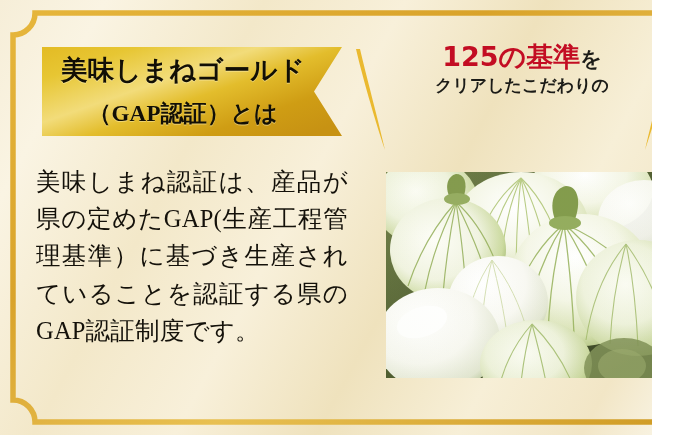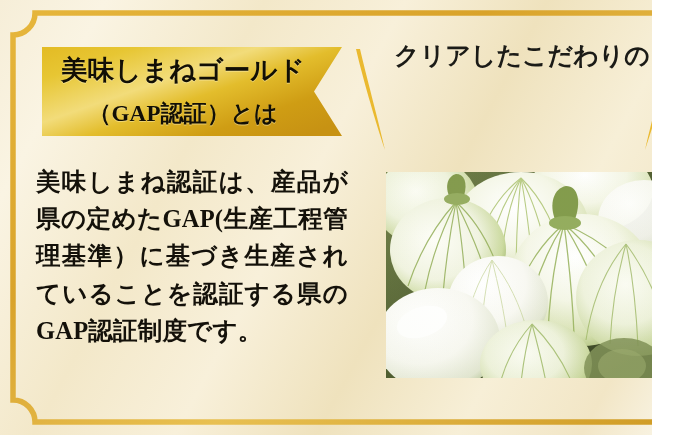--- a/index.html
+++ b/index.html
@@ -87,39 +87,39 @@
     position: absolute;
     left: 36px;
     top: 163px;
     width: 312px;
     font-size: 24.5px;
     line-height: 1.52;
     color: #14110a;
     text-align: justify;
     text-justify: inter-character;
     letter-spacing: .2px;
-    font-weight: 700;
+    font-weight: 400;
   }
 
   
   .headline {
     position: absolute;
     left: 372px;
     top: 40px;
     width: 300px;
     text-align: center;
     font-family: "DejaVu Sans", "Liberation Sans", sans-serif;
     line-height: 1.28;
     font-weight: bold;
   }
   .headline .hl-line {
     white-space: nowrap;
   }
   .headline .hl1 { font-size: 27px; }
-  .headline .hl2 { font-size: 25px; }
+  .headline .hl2 { font-size: 17px; }
   .headline .hl3 { font-size: 25px; }
   .hl-red {
     color: #c30d23;
   }
   .hl-blk {
     color: #1b1b17;
     font-size: 21px;
   }
   .hl-blk-full {
     color: #1b1b17;
@@ -196,20 +196,23 @@
   <div class="body-copy">美味しまね認証は、産品が県の定めたGAP(生産工程管理基準）に基づき生産されていることを認証する県のGAP認証制度です。</div>
 
   <svg class="stroke" style="left:352px; top:47px; width:40px; height:105px;" viewBox="0 0 40 105">
     <path d="M4,2 C10,28 22,70 33,103 C26,72 14,28 8,2 Z" fill="#eab92f"></path>
   </svg>
   <svg class="stroke" style="left:638px; top:47px; width:40px; height:105px;" viewBox="0 0 40 105">
     <path d="M36,2 C30,28 18,70 7,103 C14,72 26,28 32,2 Z" fill="#eab92f"></path>
   </svg>
 
   <div class="headline">
+    <div class="hl-line hl1">
+      <span class="hl-red">125の基準</span><span class="hl-blk">を</span>
+    </div>
     <div class="hl-line hl2 hl-blk-full">クリアしたこだわりの</div>
   </div>
 
   <div class="photo">
     <svg viewBox="0 0 274 206">
       <defs>
         <radialGradient id="on1" cx="40%" cy="38%" r="72%">
           <stop offset="0%" stop-color="#fbfcf4"></stop>
           <stop offset="48%" stop-color="#eef2dc"></stop>
           <stop offset="78%" stop-color="#ccd9a2"></stop>

